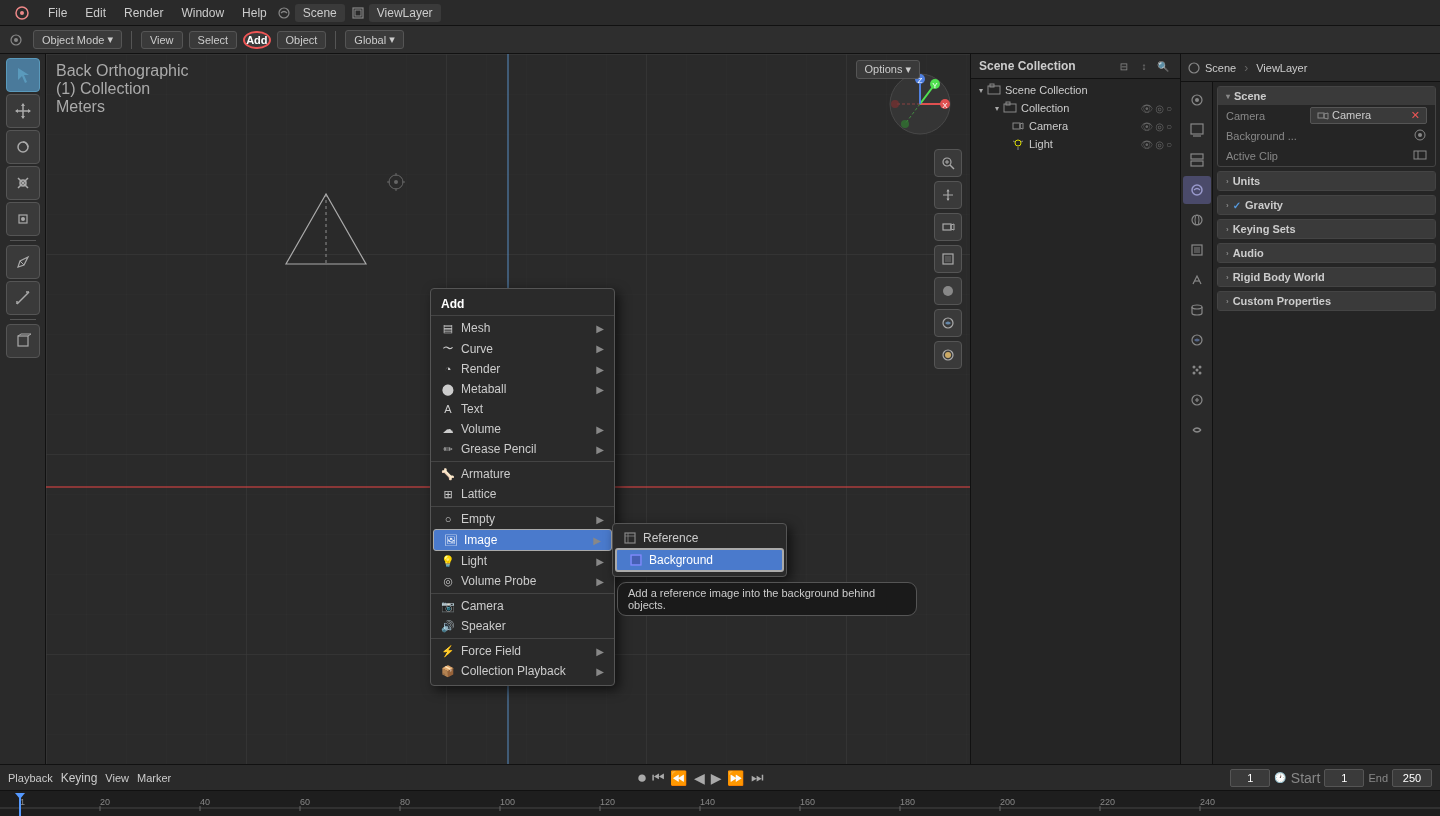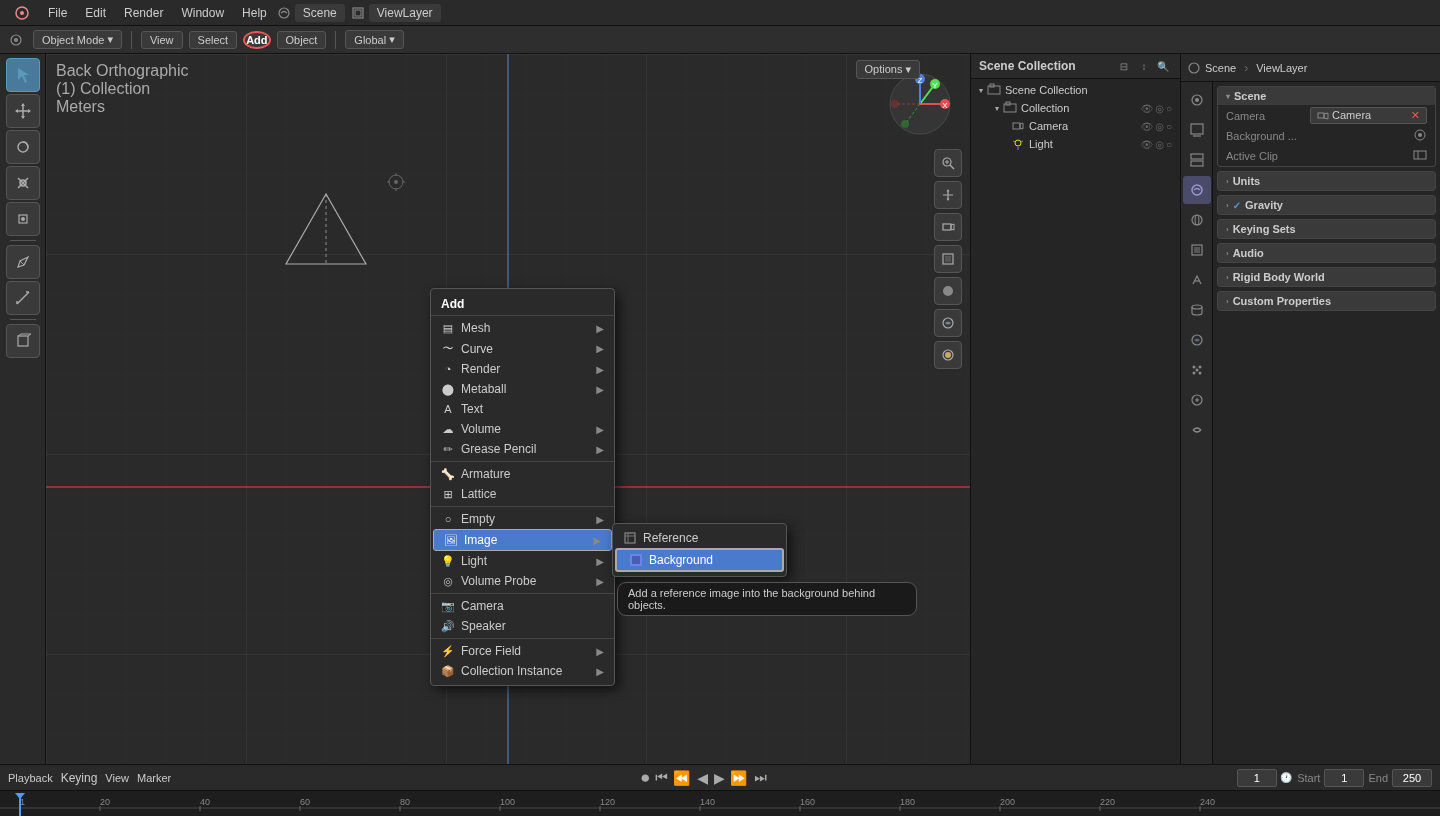--- a/index.html
+++ b/index.html
@@ -926,21 +926,21 @@
       <span style="color:#aaa;font-size:14px;cursor:pointer;">⏪</span>
       <span style="color:#aaa;font-size:14px;cursor:pointer;">◀</span>
       <span style="color:#aaa;font-size:14px;cursor:pointer;">▶</span>
       <span style="color:#aaa;font-size:14px;cursor:pointer;">⏩</span>
       <span style="color:#aaa;font-size:14px;cursor:pointer;">⏭</span>
     </div>
 
     <div style="display:flex;align-items:center;gap:4px;">
       <div class="frame-display">1</div>
       <span style="color:#aaa;font-size:10px;">🕐</span>
-      <span style="color:#888;font-size:11px;">Start</span>
+      <span style="color:#888;font-size:14px;">Start</span>
       <div class="frame-display">1</div>
       <span style="color:#888;font-size:11px;">End</span>
       <div class="frame-display">250</div>
     </div>
   </div>
 
   <div style="flex:1;background:#1e1e1e;position:relative;overflow:hidden;">
     <div style="position:absolute;top:0;left:0;width:100%;height:100%;display:flex;align-items:flex-start;padding-top:2px;">
       <svg width="100%" height="100%">
         <line x1="0" y1="15" x2="100%" y2="15" stroke="#444" stroke-width="1"></line>
@@ -1056,21 +1056,21 @@
     <span class="menu-item-label">Speaker</span>
   </div>
   <div class="menu-separator"></div>
   <div class="menu-item-row">
     <span class="menu-item-icon">⚡</span>
     <span class="menu-item-label">Force Field</span>
     <span class="menu-item-arrow">▶</span>
   </div>
   <div class="menu-item-row">
     <span class="menu-item-icon">📦</span>
-    <span class="menu-item-label">Collection Instance</span>
+    <span class="menu-item-label">Collection Playback</span>
     <span class="menu-item-arrow">▶</span>
   </div>
 </div>
 
 <div class="sub-menu">
   <div class="sub-menu-item">
     <svg width="14" height="14" viewBox="0 0 14 14">
       <rect x="2" y="2" width="10" height="10" fill="none" stroke="#888" stroke-width="1.2"></rect>
       <line x1="2" y1="5" x2="12" y2="5" stroke="#888" stroke-width="0.8"></line>
       <line x1="5" y1="2" x2="5" y2="12" stroke="#888" stroke-width="0.8"></line>

